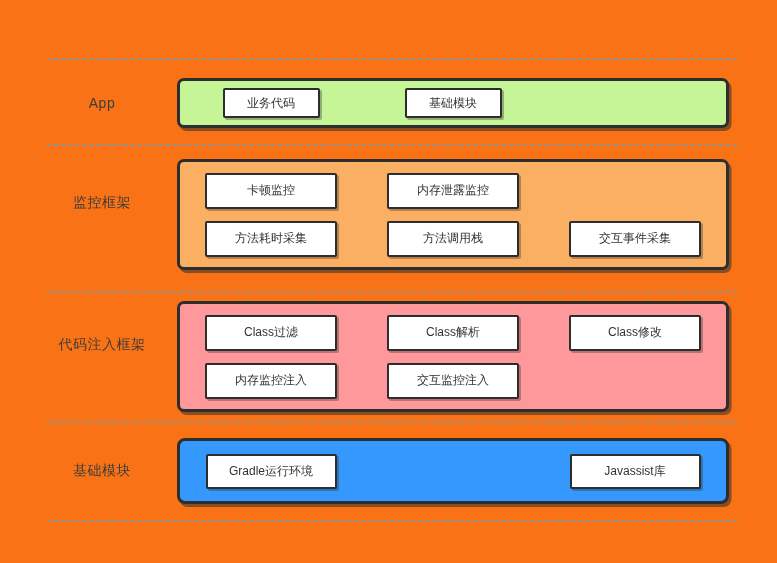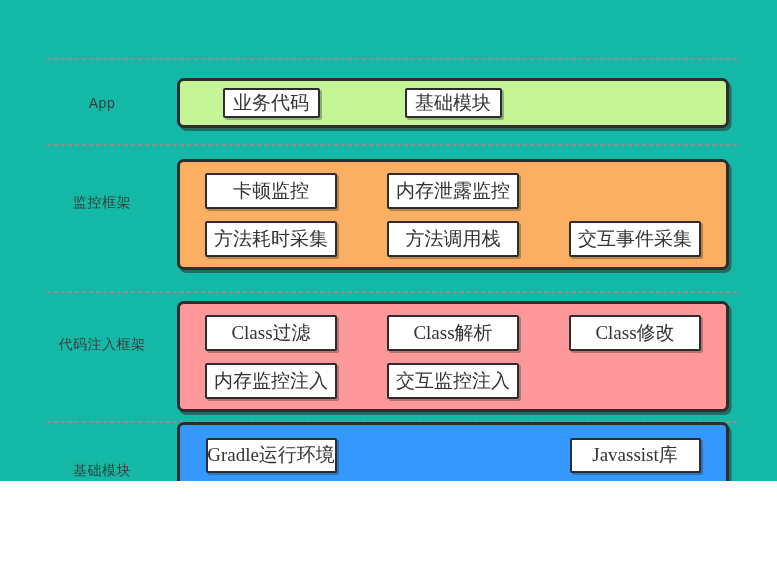--- a/index.html
+++ b/index.html
@@ -1,17 +1,17 @@
 <!DOCTYPE html>
 <html><head>
 <meta charset="utf-8">
 <style>
   html,body{margin:0;padding:0;background:#ffffff;}
   .canvas{
-    position:relative;width:777px;height:481px;background:#14b8a6;
+    position:relative;width:777px;height:563px;background:#f97316;
     font-family:"Liberation Sans","DejaVu Sans",sans-serif;color:#333333;overflow:hidden;
   }
   .sep{
     position:absolute;left:47px;width:691px;height:1.6px;
     background:repeating-linear-gradient(90deg,#8f8f8f 0 4px,transparent 4px 7px);
   }
   .layer-label{
     position:absolute;left:28px;width:148px;
     display:flex;align-items:center;justify-content:center;
     font-size:14px;color:#3c3c3c;letter-spacing:0.5px;
@@ -21,21 +21,21 @@
     border:3px solid #2d2d2d;border-radius:7px;
     box-shadow:2.5px 3px 0 rgba(45,45,45,0.55);
     display:flex;flex-direction:column;justify-content:center;gap:12px;
   }
   .chip-row{display:grid;grid-template-columns:1fr 1fr 1fr;}
   .cell{display:flex;justify-content:center;align-items:center;}
   .chip{
     background:#ffffff;border:2.5px solid #2d2d2d;border-radius:2px;
     box-shadow:2px 2px 0 rgba(45,45,45,0.35);
     display:flex;align-items:center;justify-content:center;
-    font-size:19px;color:#333333;box-sizing:border-box;white-space:nowrap;font-family:Liberation Serif, serif;
+    font-size:12px;color:#333333;box-sizing:border-box;white-space:nowrap;
   }
   .layer-app .chip{width:97px;height:30px;}
   .layer-monitor .chip,.layer-inject .chip{width:132px;height:36px;}
   .layer-build .chip{width:131px;height:35px;}
 </style>
 </head>
 <body>
 
 <div class="canvas">
 
@@ -97,21 +97,21 @@
       <div class="cell">
           <div class="chip">内存监控注入</div>
         </div>
       <div class="cell">
           <div class="chip">交互监控注入</div>
         </div>
     </div>
   </div>
 
   <div class="layer-label" style="top:438px;height:66px">基础模块</div>
-  <div class="layer-box layer-build" style="top: 422px; height: 66px; background-color: rgb(53, 152, 252);">
+  <div class="layer-box layer-build" style="top: 438px; height: 66px; background-color: rgb(53, 152, 252); border-radius: 8px;">
     <div class="chip-row">
       <div class="cell">
           <div class="chip">Gradle运行环境</div>
         </div>
       <div class="cell"></div>
       <div class="cell">
           <div class="chip">Javassist库</div>
         </div>
     </div>
   </div>

